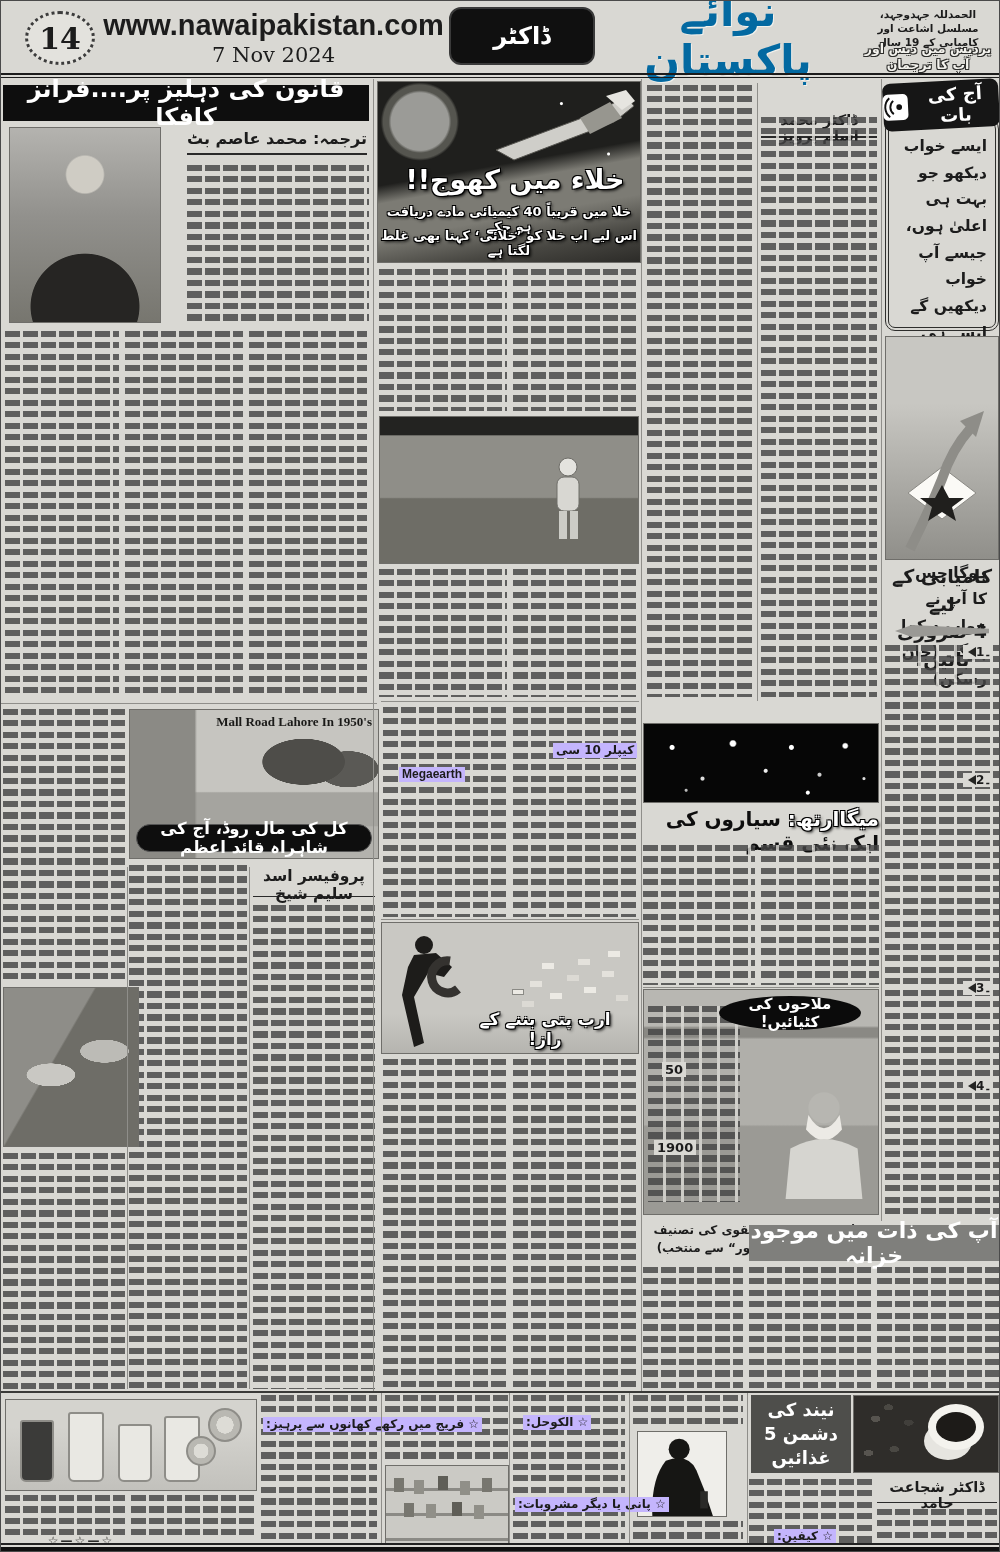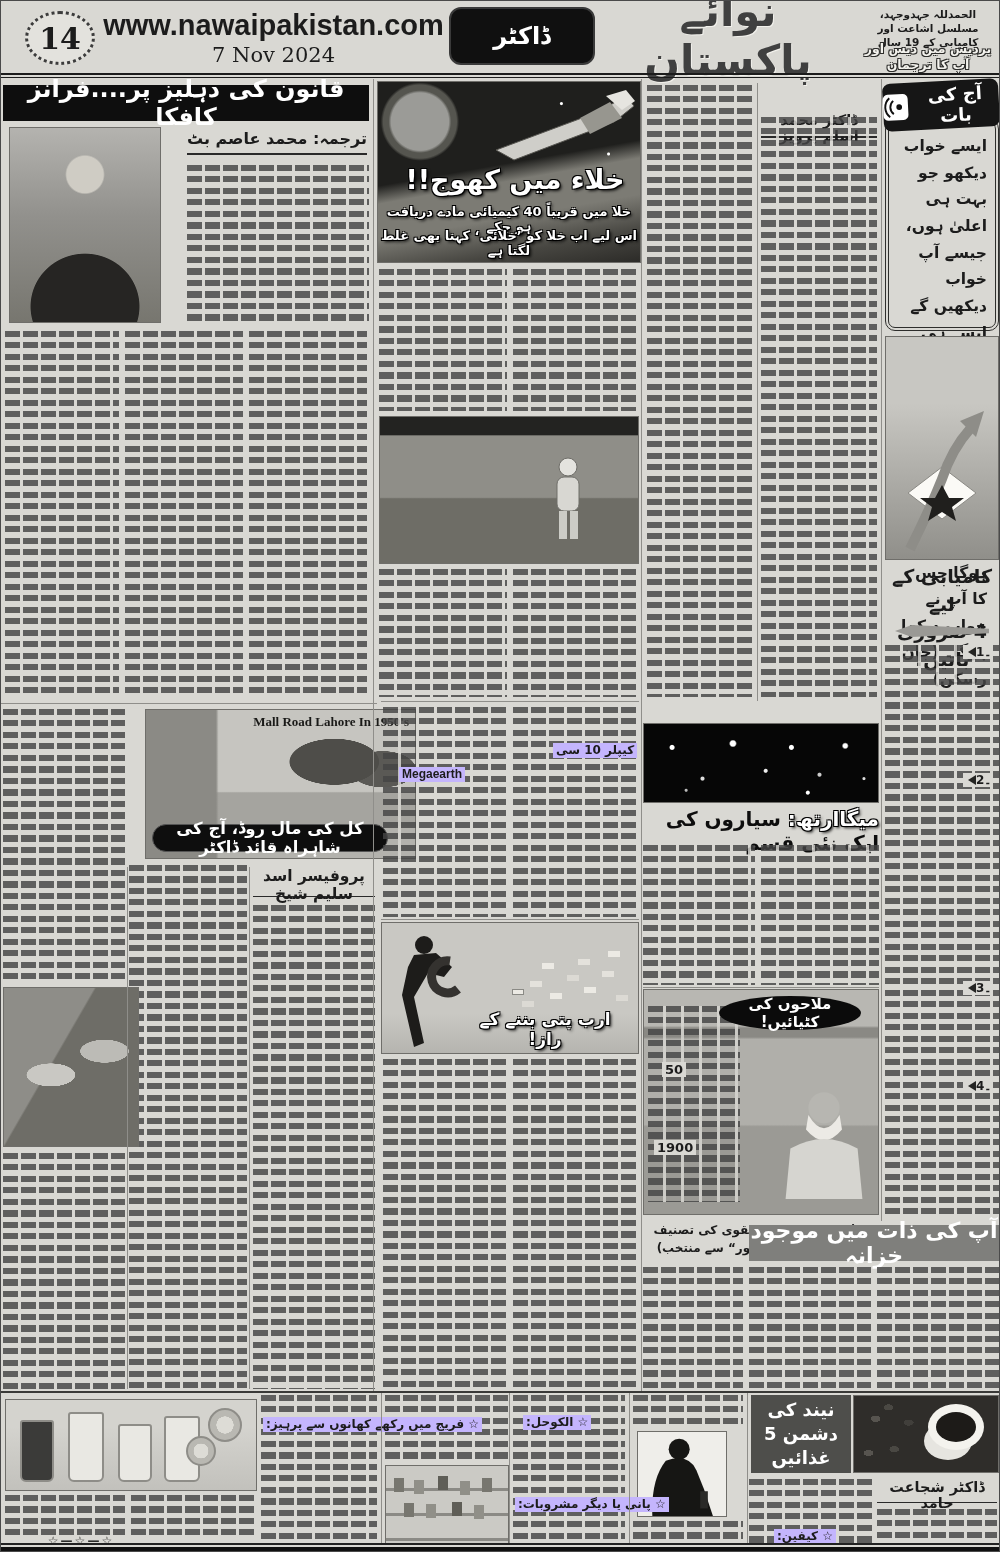--- a/index.html
+++ b/index.html
@@ -22,21 +22,21 @@
   .bar-headline{background:#0e0e0e;color:#fff;font-weight:bold;}
   .outline-w{color:#fff;text-shadow:-1px -1px 0 #000,1px -1px 0 #000,-1px 1px 0 #000,1px 1px 0 #000,2px 2px 3px rgba(0,0,0,.85);}
   .byline{font-weight:bold;border-bottom:2px solid #2a2a2a;text-align:center;}
   .chip{position:absolute;background:#c4b5fd;font-weight:bold;padding:0 3px;font-size:12px;line-height:15px;white-space:nowrap;}
 
   .photo{position:absolute;border:1px solid #6f6e6a;overflow:hidden;}
 
   
   #hdr-circle{border:3px dotted #3c3c3c;border-radius:50%;font-family:"DejaVu Serif",serif;font-size:30px;font-weight:bold;background:#e3e2dd;}
   #digest-box{background:#101010;border-radius:12px;color:#fff;font-weight:bold;font-size:24px;border:2px solid #3a3a3a;}
-  #masthead{font-size:42px;font-weight:900;color:#404040;letter-spacing:-1px;text-shadow:1px 1px 0 #f2f1ec;}
+  #masthead{font-size:42px;font-weight:900;color:#0369a1;letter-spacing:-1px;text-shadow:1px 1px 0 #f2f1ec;}
   #tagline-bottom{color:#f4f3ee;font-weight:bold;text-shadow:-1px -1px 0 #2d2d2b,1px -1px 0 #2d2d2b,-1px 1px 0 #2d2d2b,1px 1px 0 #2d2d2b;}
 
   
   #kafka-photo{background:
     radial-gradient(ellipse 60% 45% at 50% 92%, #262523 0 60%, rgba(0,0,0,0) 61%),
     radial-gradient(circle at 50% 24%, #cfccc4 0 11%, rgba(0,0,0,0) 12%),
     linear-gradient(180deg,#b4b3af 0%,#92918d 45%,#77766f 100%);}
   #space-hero{background:
     radial-gradient(circle at 16% 22%, #9b9b97 0 11%, #55554f 12% 14%, rgba(0,0,0,0) 15%),
     radial-gradient(circle at 70% 12%, #ffffff 0 1px, rgba(0,0,0,0) 2px),
@@ -193,23 +193,23 @@
       <i class="tri"></i>
       <b>3۔</b>
     </span>
   <span class="bullet-chip" style="left:962px;top:1078px;">
       <i class="tri"></i>
       <b>4۔</b>
     </span>
 
   <div class="rule-h" style="left:0;top:702px;width:376px;"></div>
   <div class="sim" style="left:2px;top:708px;width:122px;height:274px;"></div>
-  <div id="mall-photo" class="photo" style="left:144px;top:708px;width:271px;height:150px;">
+  <div id="mall-photo" class="photo" style="left:128px;top:708px;width:250px;height:150px;">
     <div class="abs ltr" style="right:6px;top:4px;font-family:'Liberation Serif',serif;font-weight:bold;font-size:13px;color:#1a1a18;">Mall Road Lahore In 1950's</div>
-    <div class="abs bar-headline center urdu" style="left:6px;bottom:6px;width:236px;height:28px;font-size:16.5px;border-radius:14px;border:1px solid #555;">کل کی مال روڈ، آج کی شاہراہ قائد ڈاکٹر</div>
+    <div class="abs bar-headline center urdu" style="left:6px;bottom:6px;width:236px;height:28px;font-size:16.5px;border-radius:14px;border:1px solid #555;">کل کی مال روڈ، آج کی شاہراہ قائد اعظم</div>
   </div>
   <div class="sim" style="left:128px;top:864px;width:118px;height:524px;"></div>
   <div class="abs byline urdu" style="left:252px;top:866px;width:122px;height:30px;font-size:15.5px;border-bottom-width:1px;">پروفیسر اسد سلیم شیخ</div>
   <div class="sim" style="left:252px;top:904px;width:122px;height:484px;"></div>
   <div id="cafe-photo" class="photo" style="left:2px;top:986px;width:136px;height:160px;"></div>
   <div class="sim" style="left:2px;top:1152px;width:122px;height:236px;"></div>
 
   <div class="rule-h" style="left:380px;top:700px;width:258px;"></div>
   <div class="sim" style="left:382px;top:706px;width:124px;height:210px;"></div>
   <div class="sim" style="left:512px;top:706px;width:126px;height:210px;"></div>

